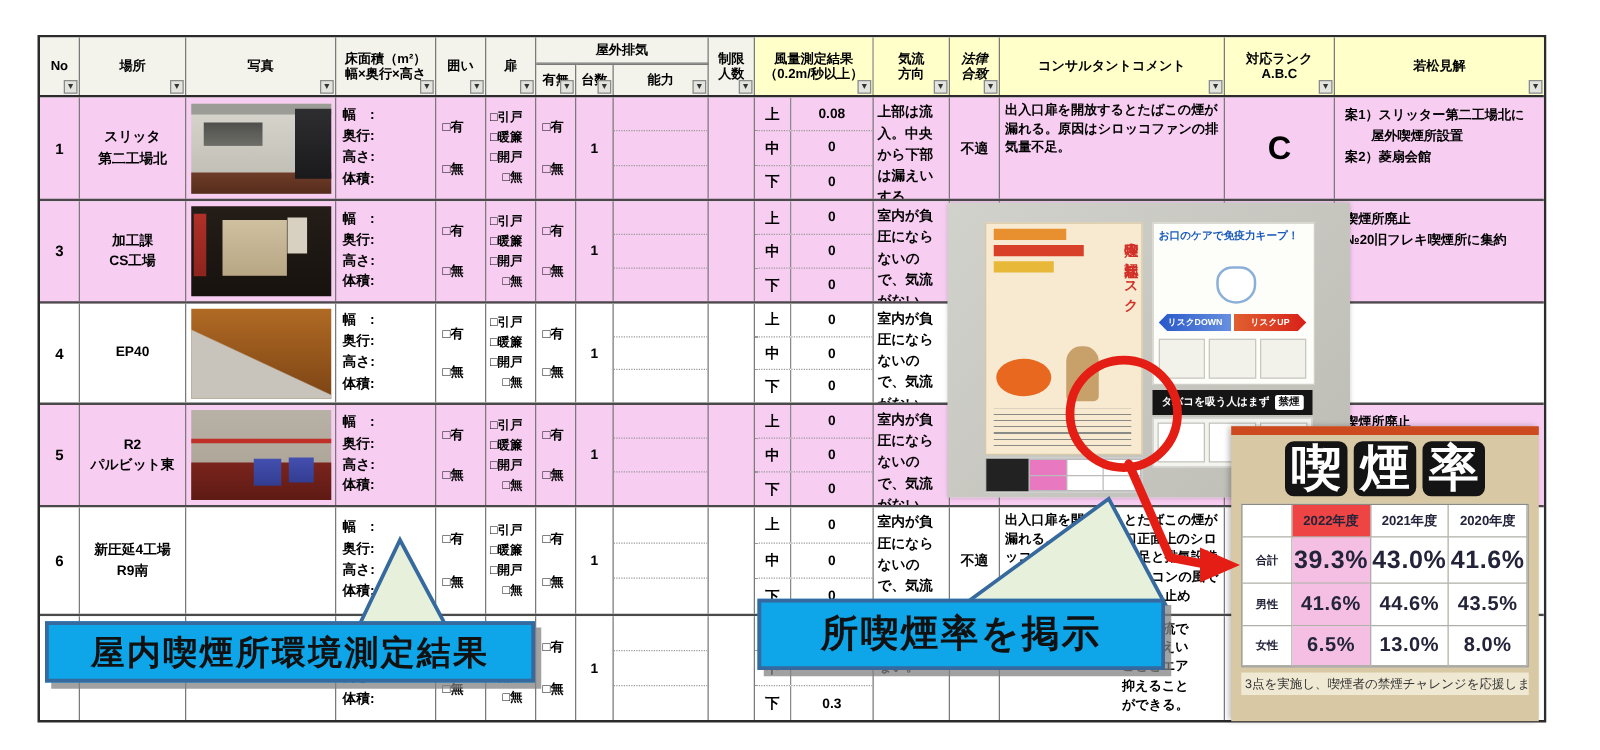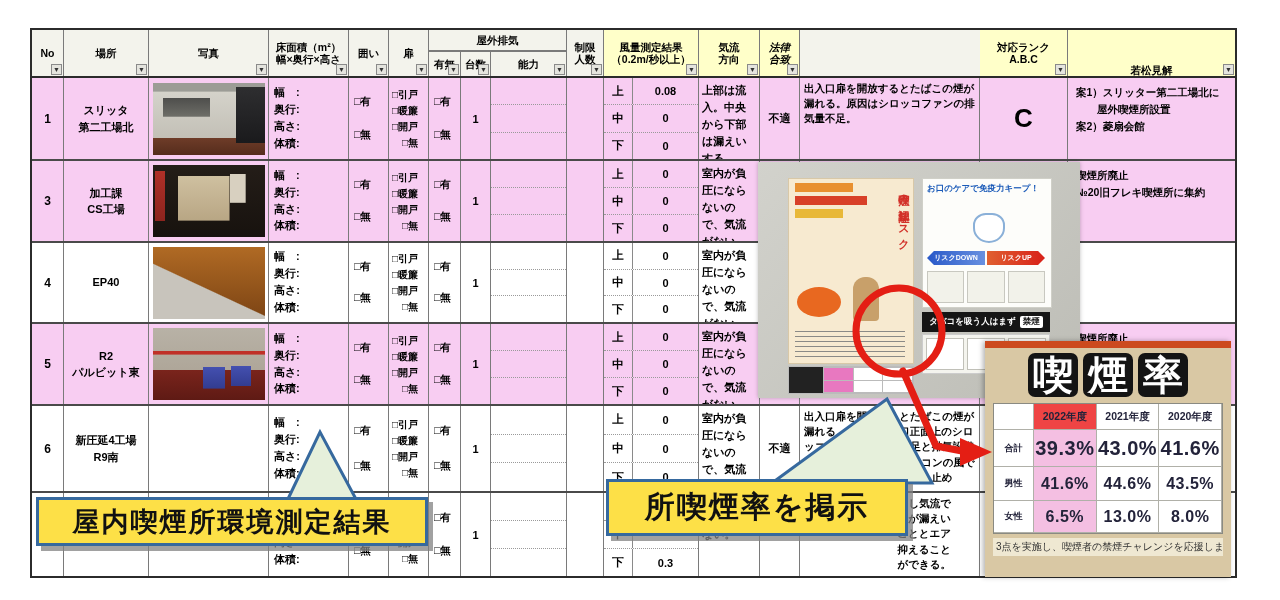--- a/index.html
+++ b/index.html
@@ -119,25 +119,25 @@
       justify-content:center;color:#23233a;}
   .sc.hd{font-size:10.5px;font-weight:bold;}
   .sc.rh{font-size:9px;font-weight:bold;}
   .sc.v{font-size:16px;font-weight:bold;letter-spacing:0.5px;}
   .sc.big{font-size:20px;}
   .sc.hl{background:#f4bfe2;}
   .sc.hlh{background:#ef4444;}
   .scaption{margin:4px 8px 0;background:#efe8d2;font-size:10px;color:#333;padding:2px 3px;
             white-space:nowrap;overflow:hidden;}
   
-  .callout{position:absolute;background:#fde047;border:3px solid #36699e;box-sizing:border-box;
+  .callout{position:absolute;background:#0ea5e9;border:3px solid #36699e;box-sizing:border-box;
            display:flex;align-items:center;justify-content:center;font-weight:bold;color:#111;
            box-shadow:5px 5px 0 rgba(130,130,130,.75);z-index:30;}
   #co-left{left:36px;top:497px;width:392px;height:49px;font-size:27px;letter-spacing:2px;}
-  #co-mid{left:606px;top:479px;width:302px;height:57px;font-size:30px;letter-spacing:2px;align-items:center;}
+  #co-mid{left:606px;top:479px;width:326px;height:57px;font-size:30px;letter-spacing:2px;align-items:center;}
   .ptrsvg{position:absolute;left:0;top:0;z-index:29;pointer-events:none;}
   .redsvg{position:absolute;left:0;top:0;z-index:50;pointer-events:none;}
 </style>
 </head>
 <body>
 
 <div id="stage">
 
   <div id="tbl">
     <div id="thead">
@@ -194,26 +194,30 @@
       <div class="hc yel" style="grid-column:12;">
           <span class="pre">気流
 方向</span>
           <span class="flt">▼</span>
         </div>
       <div class="hc yel" style="grid-column:13;font-style:italic;">
           <span class="pre">法律
 合致</span>
           <span class="flt">▼</span>
         </div>
+      <div class="hc yel" style="grid-column:14;">
+          <span class="pre">コンサルタントコメント</span>
+          <span class="flt">▼</span>
+        </div>
       <div class="hc yel" style="grid-column:15;">
           <span class="pre">対応ランク
 A.B.C</span>
           <span class="flt">▼</span>
         </div>
-      <div class="hc yel" style="grid-column:16;align-items:flex-end;">
+      <div class="hc yel" style="grid-column:16;">
           <span class="pre">若松見解</span>
           <span class="flt">▼</span>
         </div>
     </div>
 
     <div class="row pink r1">
       <div class="c no">1</div>
       <div class="c place pre">スリッタ
 第二工場北</div>
       <div class="c photoc">

